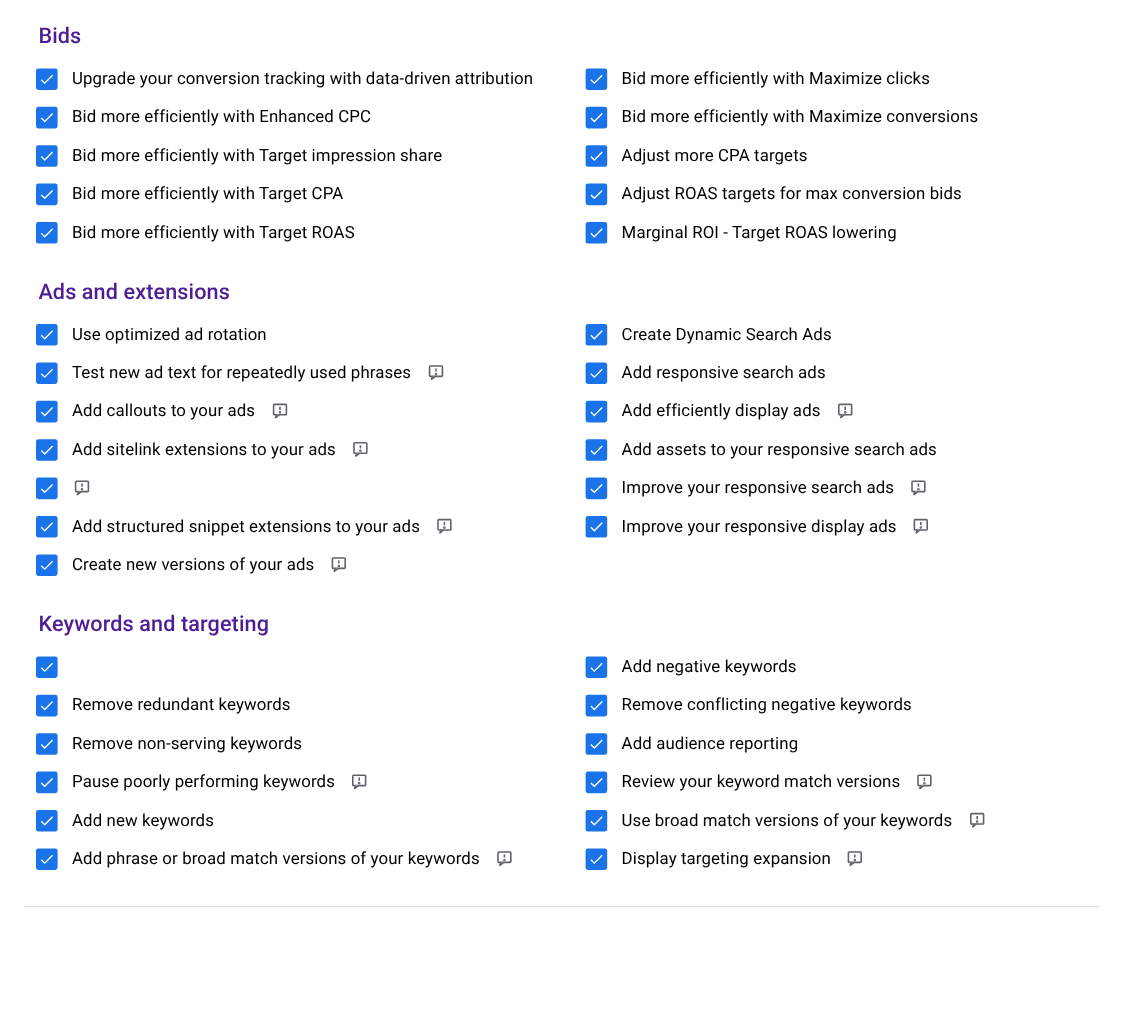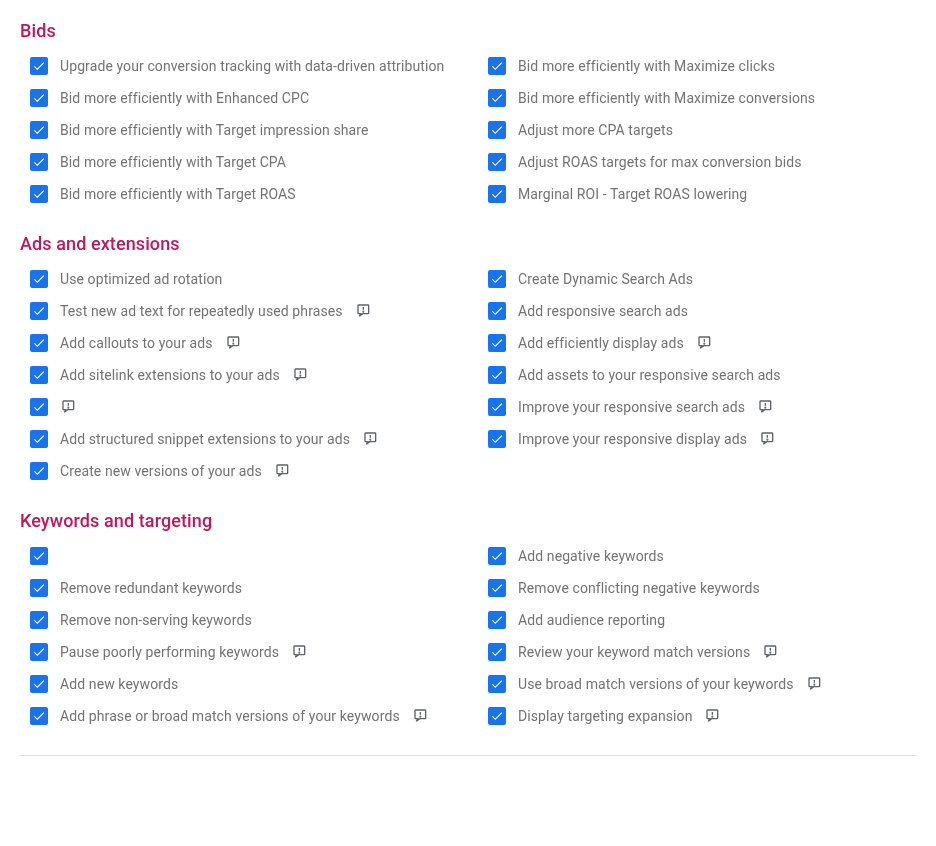--- a/index.html
+++ b/index.html
@@ -9,22 +9,22 @@
     font-family: Roboto, Arial, sans-serif;
     font-size: 14px;
     color: #3c4043;
     background: #fff;
     width: 936px;
   }
   .section { margin-bottom: 28px; }
   .section-title {
     font-size: 18px;
     font-weight: 500;
-    color: #be185d;
-    margin: 0 0 14px 0;
+    color: #4c1d95;
+    margin: 0 0 14px 12px;
     letter-spacing: 0.1px;
   }
   .columns {
     display: grid;
     grid-template-columns: 1fr 1fr;
     column-gap: 20px;
   }
   .col { display: flex; flex-direction: column; gap: 10px; }
   .item {
     display: flex;
@@ -37,21 +37,21 @@
     width: 18px;
     height: 18px;
     border-radius: 2px;
     background: #1a73e8;
     flex: 0 0 18px;
     position: relative;
     cursor: pointer;
   }
   .checkbox svg { position: absolute; top: 2px; left: 2px; }
   .item-label {
-    color: #737373;
+    color: #000000;
     font-size: 14px;
     letter-spacing: 0.1px;
   }
   .alert-icon {
     width: 18px;
     height: 16px;
     flex: 0 0 18px;
     color: #5f6368;
     display: inline-flex;
     align-items: center;

